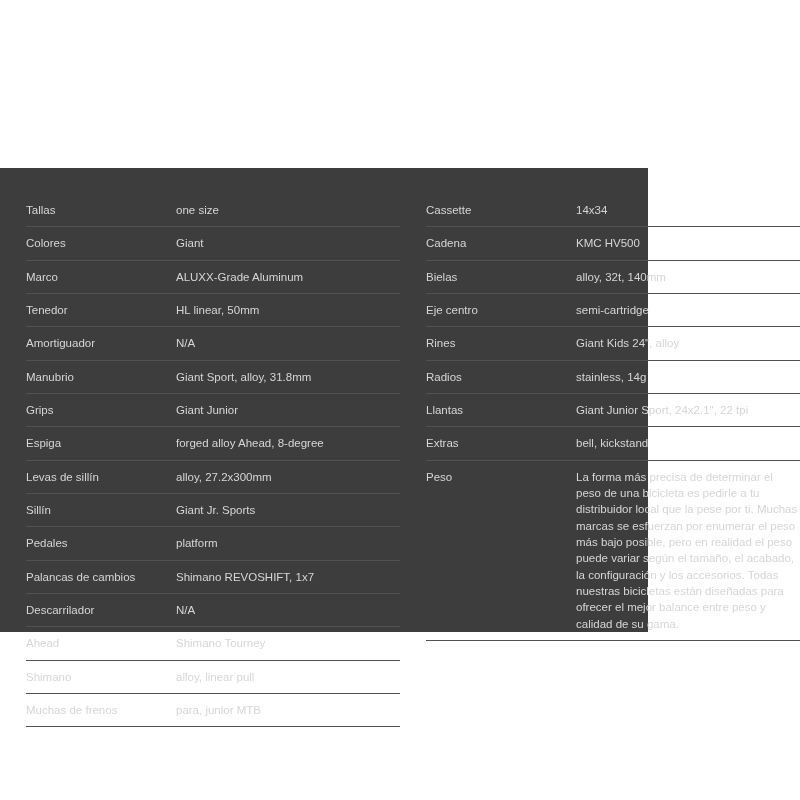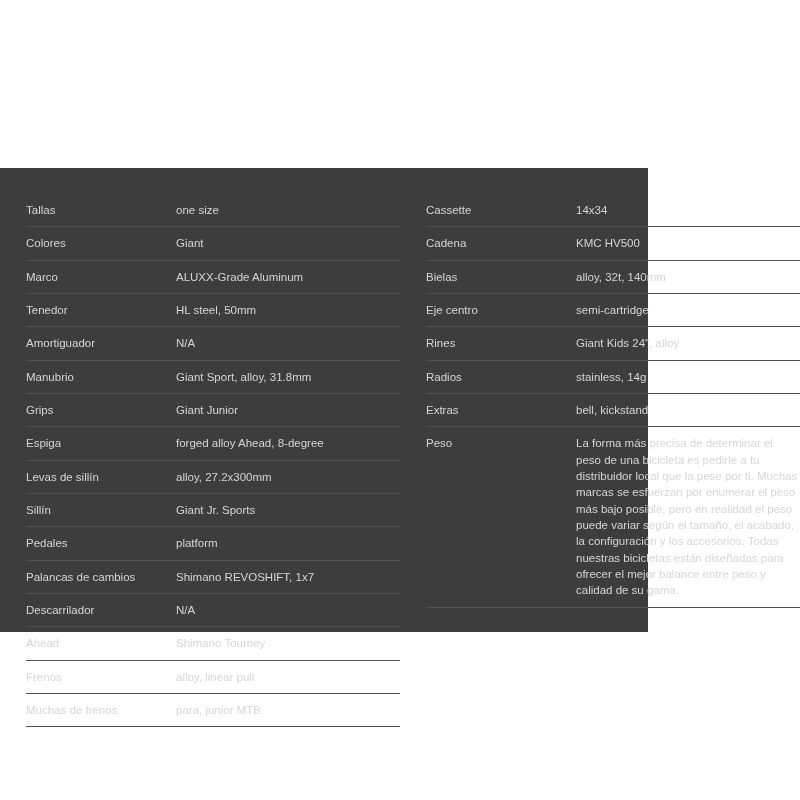--- a/index.html
+++ b/index.html
@@ -73,21 +73,21 @@
         <tr>
           <td class="spec-label">Colores</td>
           <td class="spec-value">Giant</td>
         </tr>
         <tr>
           <td class="spec-label">Marco</td>
           <td class="spec-value">ALUXX-Grade Aluminum</td>
         </tr>
         <tr>
           <td class="spec-label">Tenedor</td>
-          <td class="spec-value">HL steel, 50mm</td>
+          <td class="spec-value">HL linear, 50mm</td>
         </tr>
         <tr>
           <td class="spec-label">Amortiguador</td>
           <td class="spec-value">N/A</td>
         </tr>
         <tr>
           <td class="spec-label">Manubrio</td>
           <td class="spec-value">Giant Sport, alloy, 31.8mm</td>
         </tr>
         <tr>
@@ -116,21 +116,21 @@
         </tr>
         <tr>
           <td class="spec-label">Descarrilador</td>
           <td class="spec-value">N/A</td>
         </tr>
         <tr>
           <td class="spec-label">Ahead</td>
           <td class="spec-value">Shimano Tourney</td>
         </tr>
         <tr>
-          <td class="spec-label">Frenos</td>
+          <td class="spec-label">Shimano</td>
           <td class="spec-value">alloy, linear pull</td>
         </tr>
         <tr>
           <td class="spec-label">Muchas de frenos</td>
           <td class="spec-value">para, junior MTB</td>
         </tr>
       </tbody>
     </table>
   </div>
 
@@ -155,20 +155,24 @@
         </tr>
         <tr>
           <td class="spec-label">Rines</td>
           <td class="spec-value">Giant Kids 24", alloy</td>
         </tr>
         <tr>
           <td class="spec-label">Radios</td>
           <td class="spec-value">stainless, 14g</td>
         </tr>
         <tr>
+          <td class="spec-label">Llantas</td>
+          <td class="spec-value">Giant Junior Sport, 24x2.1", 22 tpi</td>
+        </tr>
+        <tr>
           <td class="spec-label">Extras</td>
           <td class="spec-value">bell, kickstand</td>
         </tr>
         <tr>
           <td class="spec-label">Peso</td>
           <td class="spec-value long-value">La forma más precisa de determinar el peso de una bicicleta es pedirle a tu distribuidor local que la pese por ti. Muchas marcas se esfuerzan por enumerar el peso más bajo posible, pero en realidad el peso puede variar según el tamaño, el acabado, la configuración y los accesorios. Todas nuestras bicicletas están diseñadas para ofrecer el mejor balance entre peso y calidad de su gama.</td>
         </tr>
       </tbody>
     </table>
   </div>

